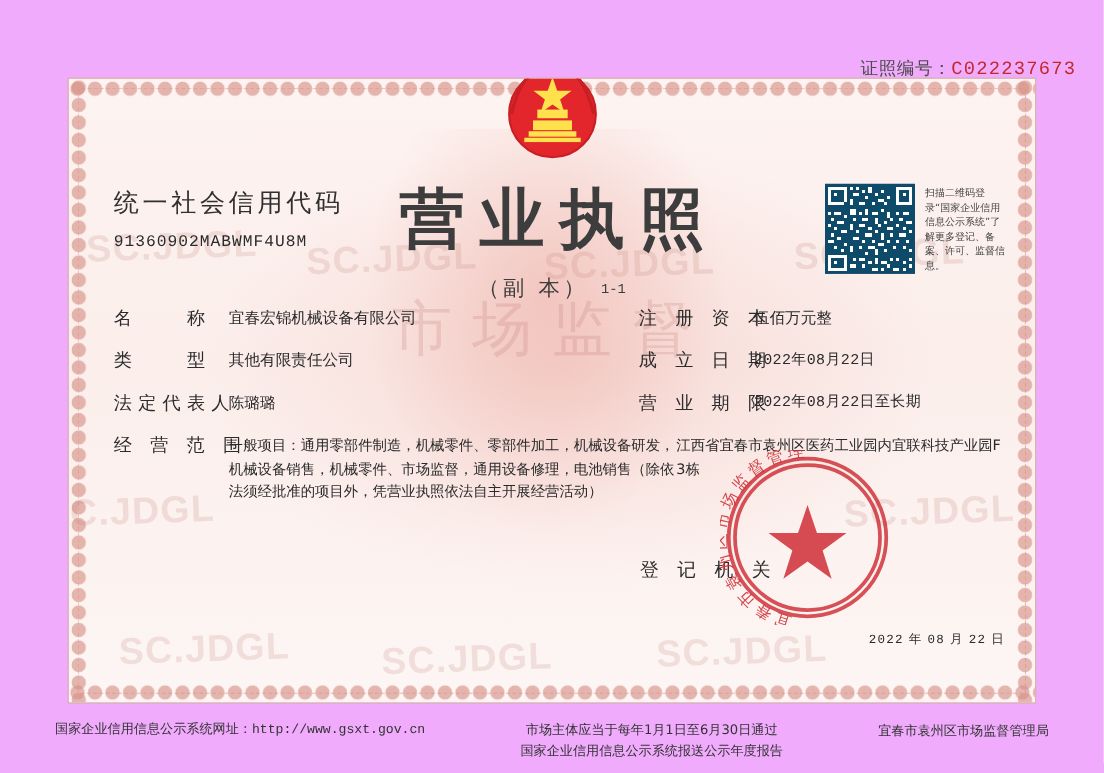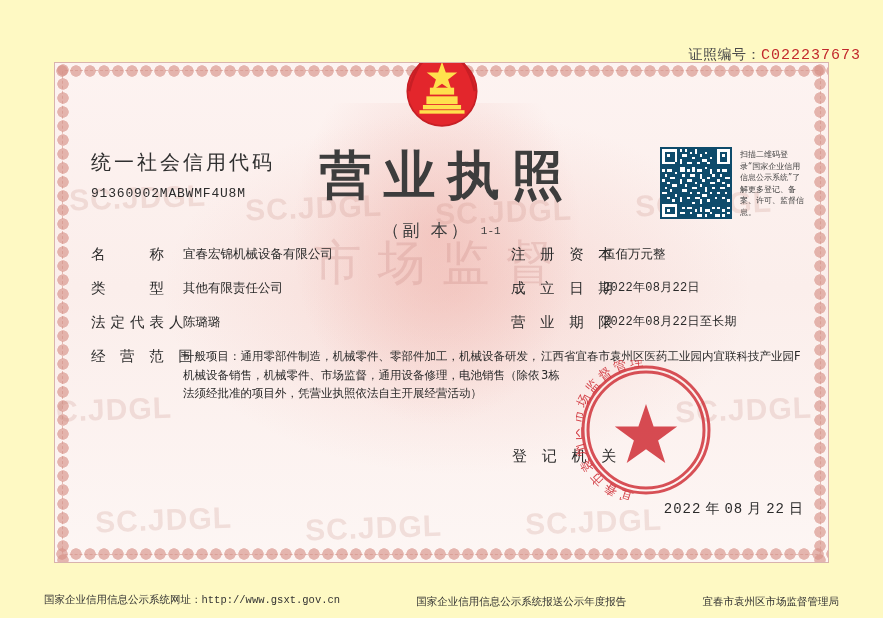--- a/index.html
+++ b/index.html
@@ -8,21 +8,21 @@
     width: 883px; height: 618px;
     background: #ffffff;
     font-family: "Liberation Serif", "DejaVu Serif", serif;
     overflow: hidden;
     position: relative;
   }
 
   
   #license {
     position: absolute; inset: 0;
-    background: #fef9c3;
+    background: #f0abfc;
   }
 
   
   .cert-no {
     position: absolute; top: 46px; right: 22px;
     font-size: 14px; color: #3a3a3a;
     letter-spacing: .5px;
     white-space: nowrap;
   }
   .cert-no .label { color: #4a4a4a; }
@@ -212,21 +212,21 @@
     text-align: left;
   }
   .registrar .lab2 {
     font-size: 15px; letter-spacing: 5px;
     color: #2c2c2c;
     font-family: "DejaVu Sans", "Liberation Sans", sans-serif;
     margin-left: 128px;
   }
   .date-line {
     position: absolute; right: 24px; bottom: 44px;
-    font-size: 14px; color: #2b2b2b;
+    font-size: 10px; color: #2b2b2b;
     font-family: "DejaVu Sans", "Liberation Sans", sans-serif;
     letter-spacing: 1px;
   }
   .date-line .n {
     font-family: "Liberation Mono", monospace;
     margin: 0 4px;
   }
 
   .seal {
     position: absolute;
@@ -491,18 +491,19 @@
       <span class="n">2022</span><span>年</span><span class="n">08</span><span>月</span><span class="n">22</span><span>日</span>
     </div>
 
   </div>
 
   <div class="footer">
     <div class="f-left">
       <span>国家企业信用信息公示系统网址：</span><span class="url">http://www.gsxt.gov.cn</span>
     </div>
     <div class="f-mid">
+      <div>市场主体应当于每年1月1日至6月30日通过</div>
       <div>国家企业信用信息公示系统报送公示年度报告</div>
     </div>
     <div class="f-right">宜春市袁州区市场监督管理局</div>
   </div>
 
 </div>
 
 </body></html>

